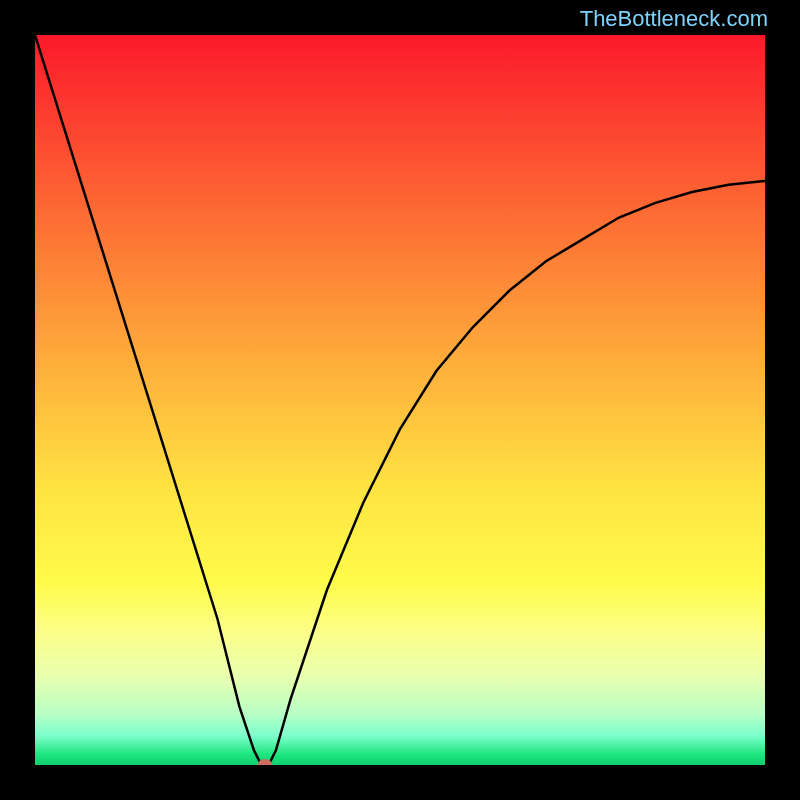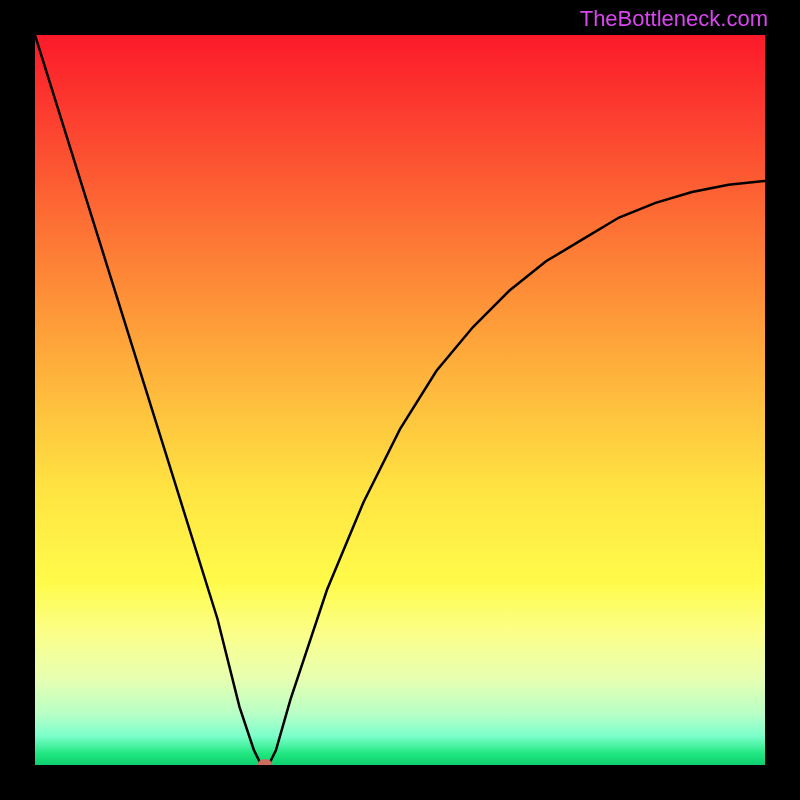--- a/index.html
+++ b/index.html
@@ -52,21 +52,21 @@
     width: 15px;
     height: 12px;
     border-radius: 50%;
     background: #cc6d5f;
     transform: translate(-50%, -50%);
   }
   .attribution {
     position: absolute;
     top: 6px;
     right: 32px;
-    color: #d946ef;
+    color: #7dd3fc;
     font-size: 22px;
     font-weight: 500;
     z-index: 10;
   }
 </style>
 </head>
 <body>
 
 <div class="attribution">TheBottleneck.com</div>
 

